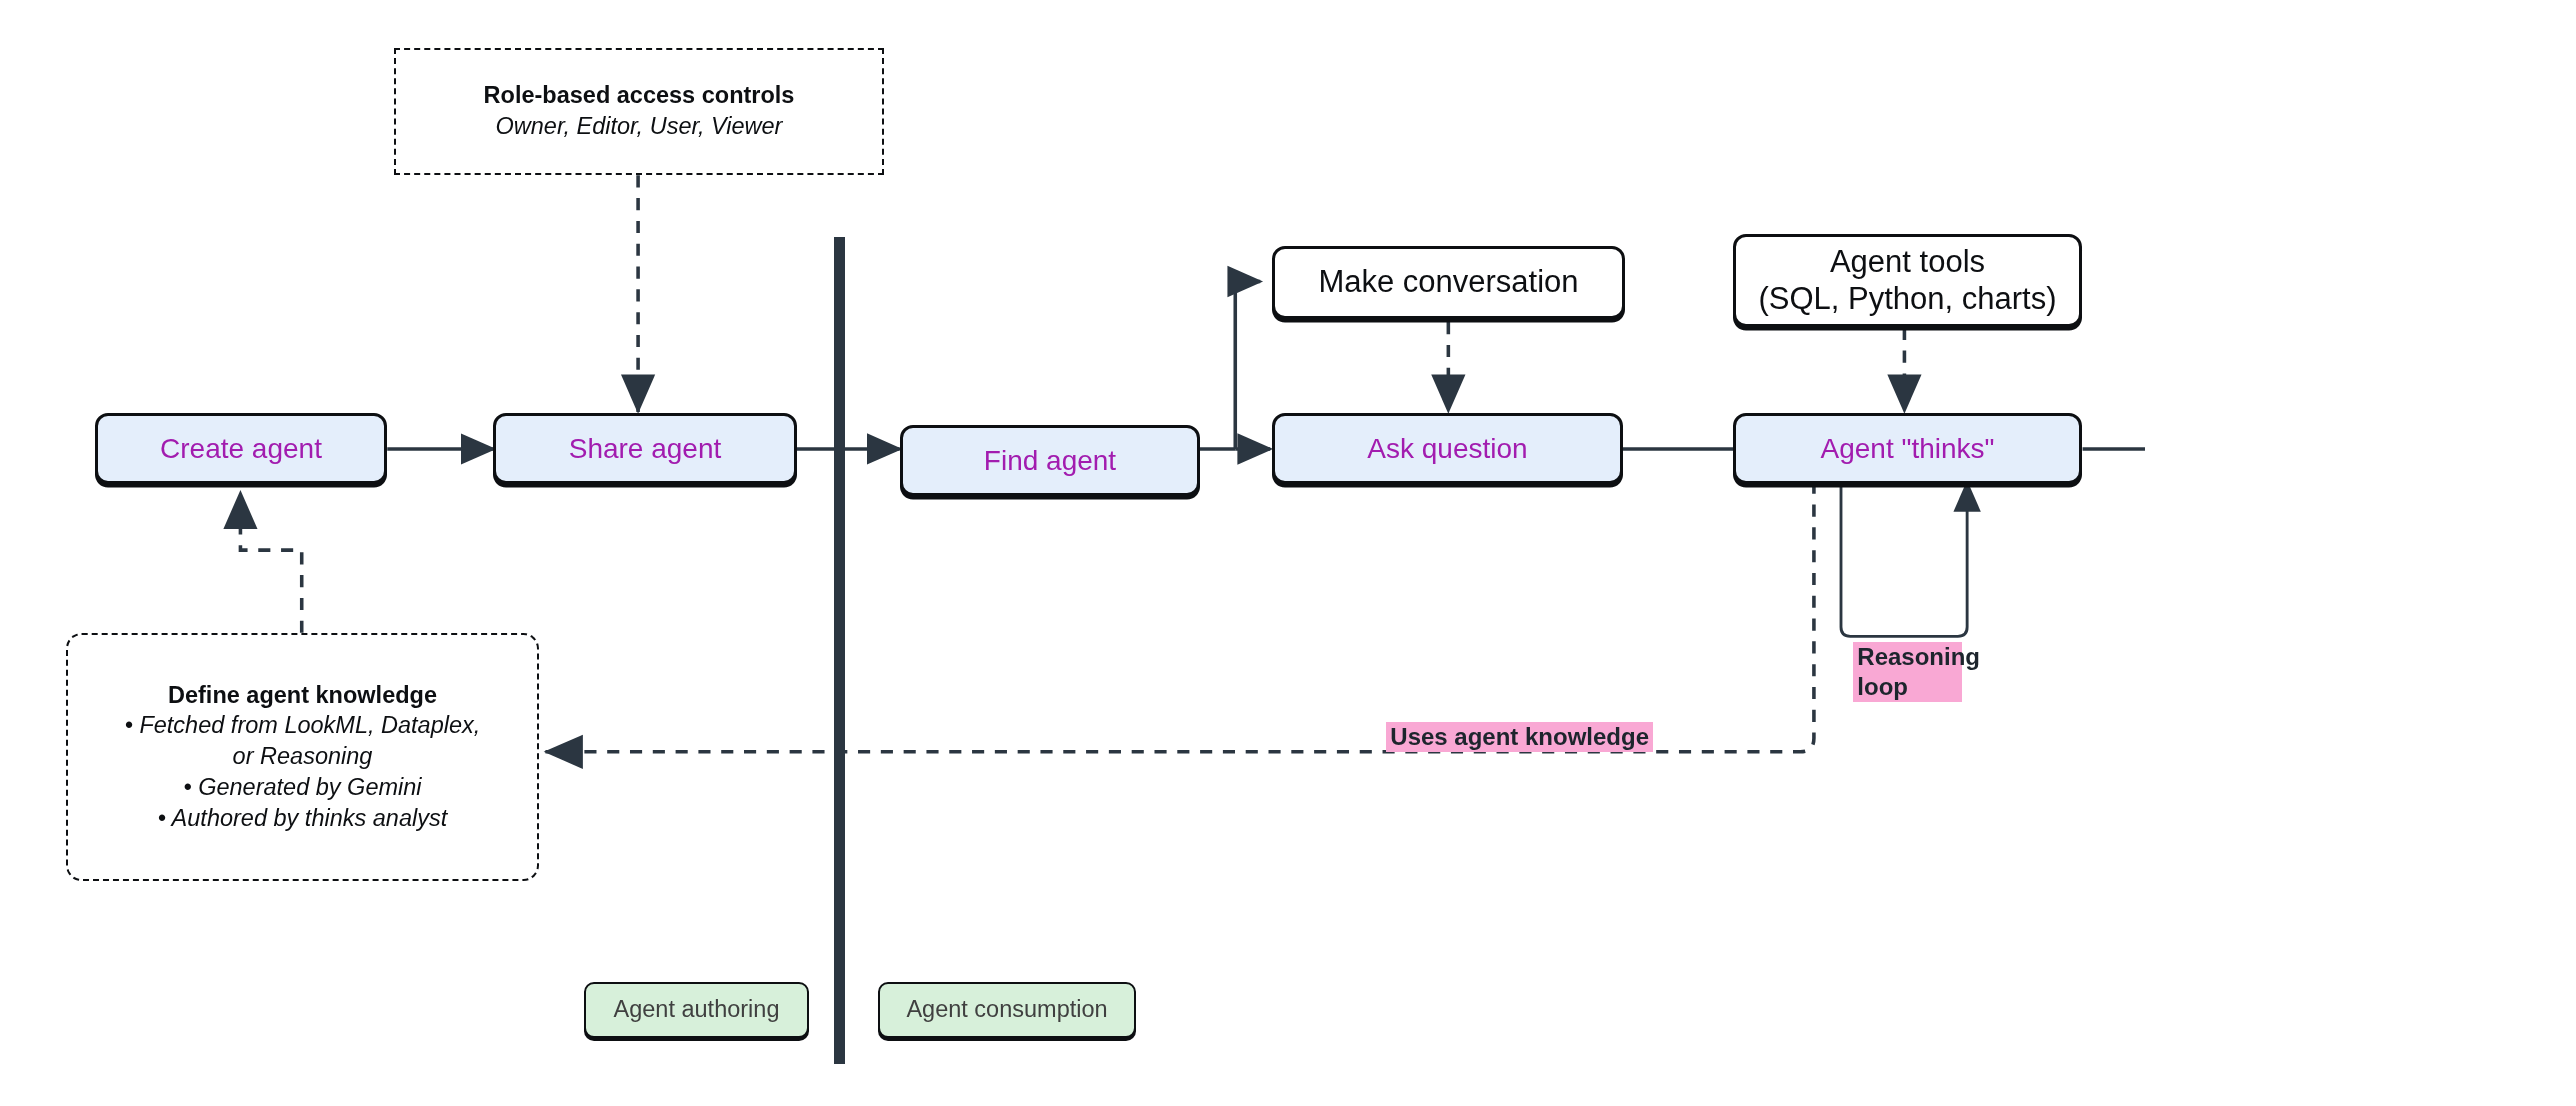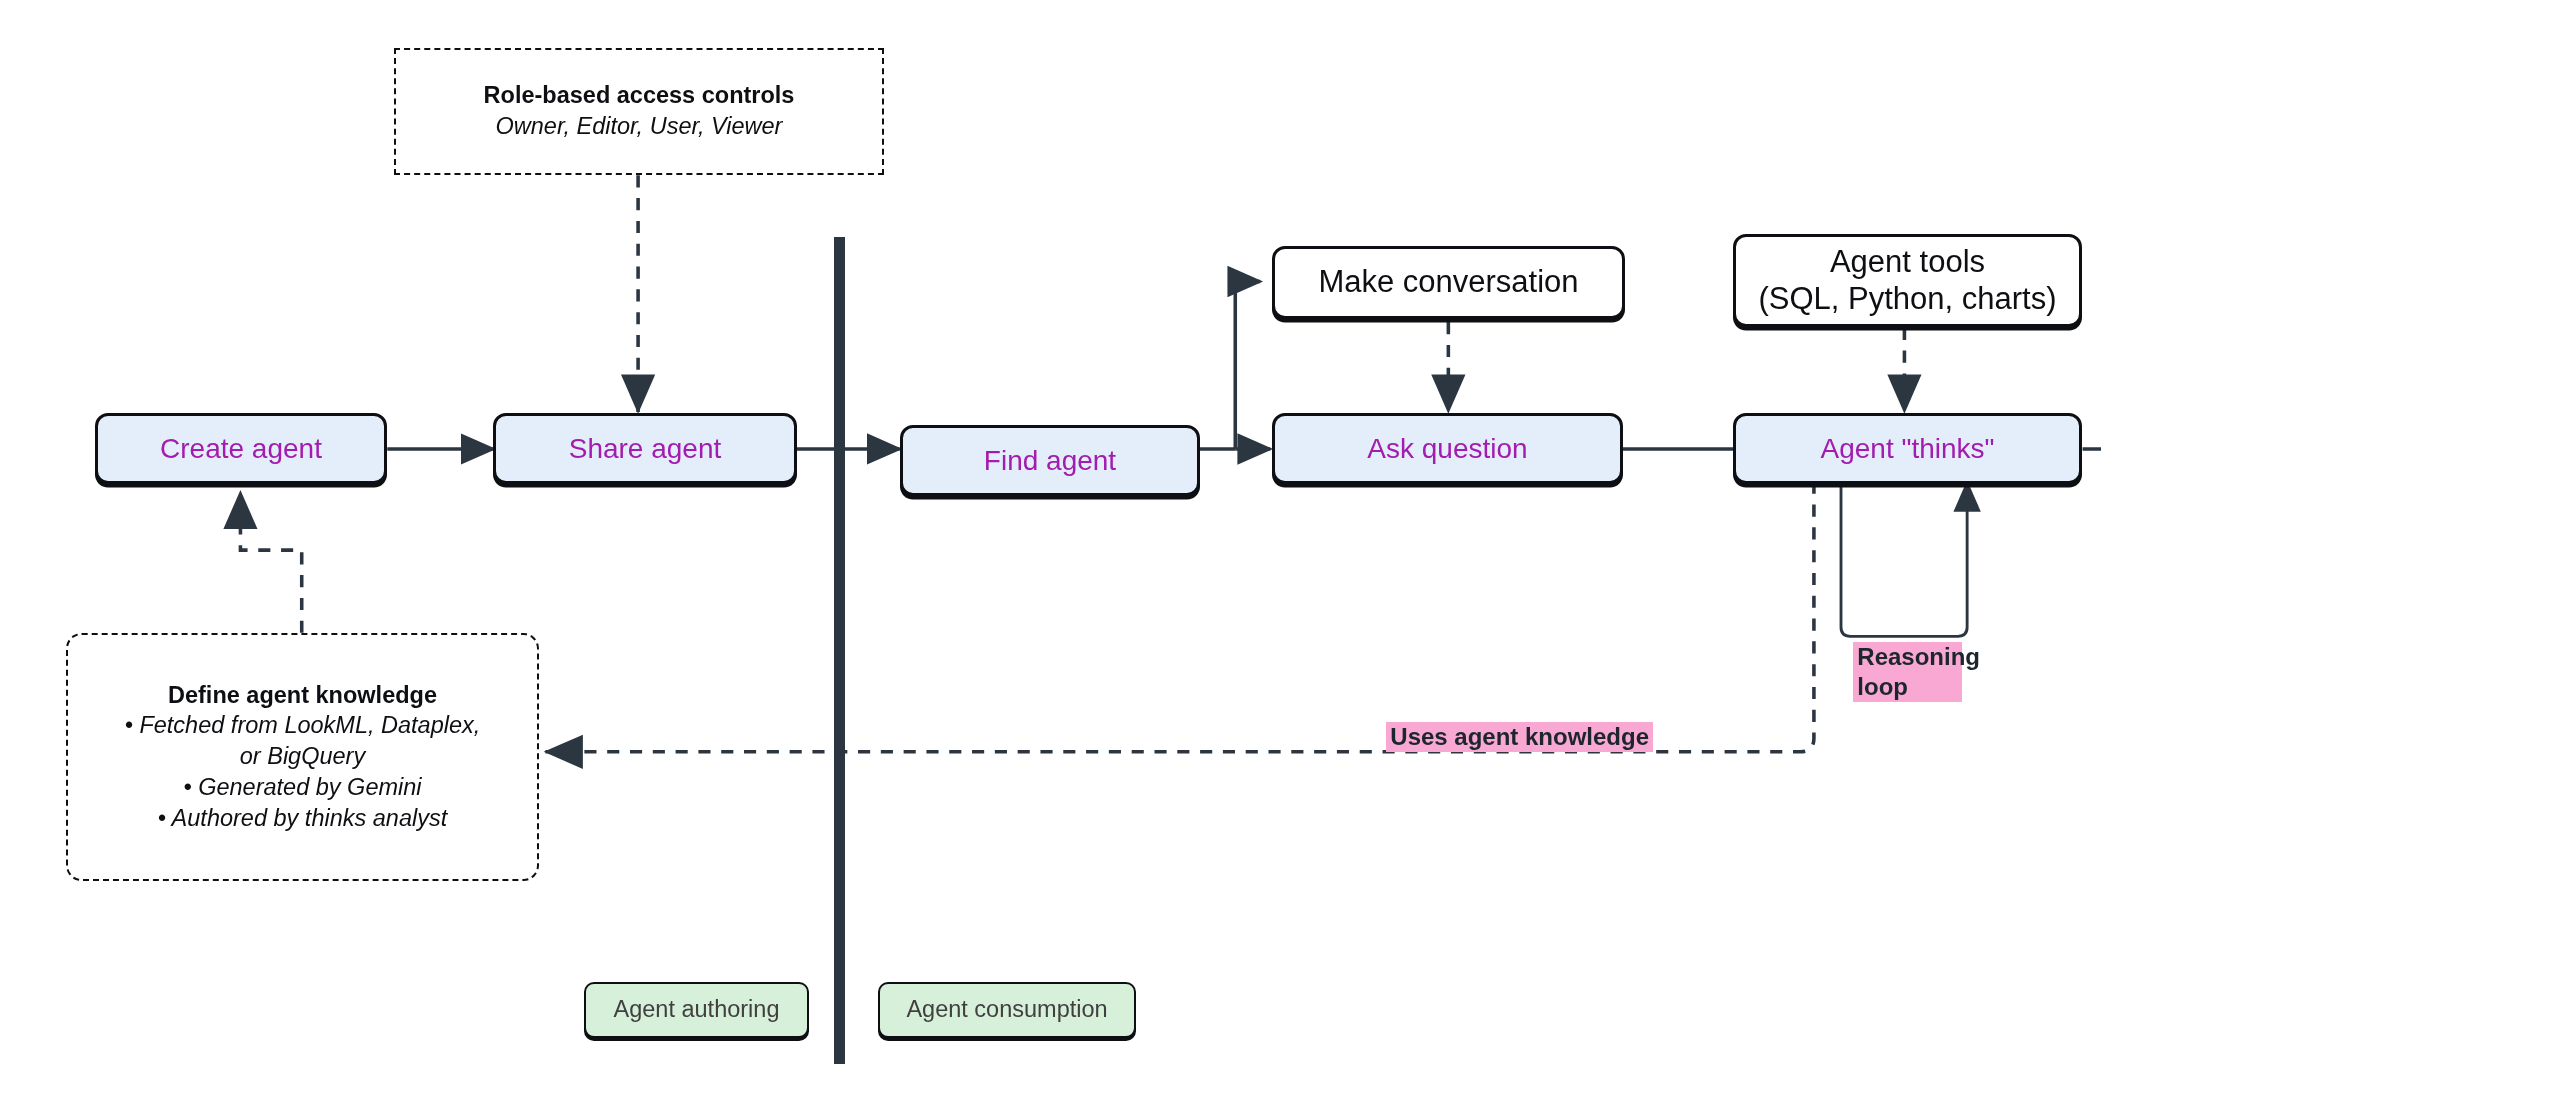--- a/index.html
+++ b/index.html
@@ -1,17 +1,17 @@
 <!DOCTYPE html>
 <html style="font-size:11.4px"><head>
 <meta charset="utf-8">
 <style>
   html,body{margin:0;padding:0;background:#ffffff;}
   body{font-family:"Liberation Sans","DejaVu Sans",sans-serif;}
-  #stage{position:relative;width:2101px;height:1106px;background:#ffffff;overflow:hidden;}
+  #stage{position:relative;width:2101px;height:1106px;background:#ffffff;overflow:hidden;padding-left:44px;}
   #wires{position:absolute;left:0;top:0;width:2576px;height:1106px;pointer-events:none;}
 
   .node{position:absolute;box-sizing:border-box;display:flex;align-items:center;
         justify-content:center;text-align:center;line-height:1.18;}
 
   .flowbox{background:#e4eefb;border:3.6px solid #0d0f12;border-radius:13px;
            color:#a21caf;font-size:28px;font-weight:400;
            box-shadow:0 3.6px 0 0 #0d0f12;}
   .whitebox{background:#ffffff;border:3.6px solid #0d0f12;border-radius:13px;
             color:#0d0f12;font-size:31px;font-weight:400;
@@ -85,21 +85,21 @@
   <div class="divider" style="left:834px;top:237px;width:10.7px;height:827px;"></div>
 
   <div class="node dashbox sq" style="left:394px;top:48px;width:490px;height:127px;">
     <div class="dash-title">Role-based access controls</div>
     <div class="dash-sub">Owner, Editor, User, Viewer</div>
   </div>
 
   <div class="node dashbox rd" style="left:66px;top:633px;width:473px;height:248px;">
     <div class="dash-title">Define agent knowledge</div>
     <div class="dash-list">• Fetched from LookML, Dataplex,</div>
-    <div class="dash-list">or BigQuery</div>
+    <div class="dash-list">or Reasoning</div>
     <div class="dash-list">• Generated by Gemini</div>
     <div class="dash-list">• Authored by thinks analyst</div>
   </div>
 
   <div class="node flowbox" style="left:95px;top:413px;width:292px;height:71px;">Create agent</div>
 
   <div class="node flowbox" style="left:493px;top:413px;width:304px;height:71px;">Share agent</div>
 
   <div class="node flowbox" style="left:900px;top:413px;width:300px;height:71px;margin-top:12px;">Find agent</div>
 

